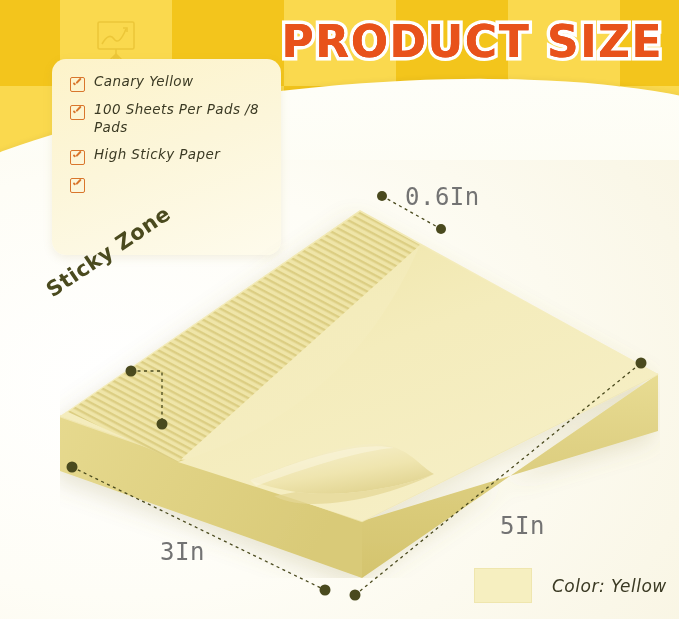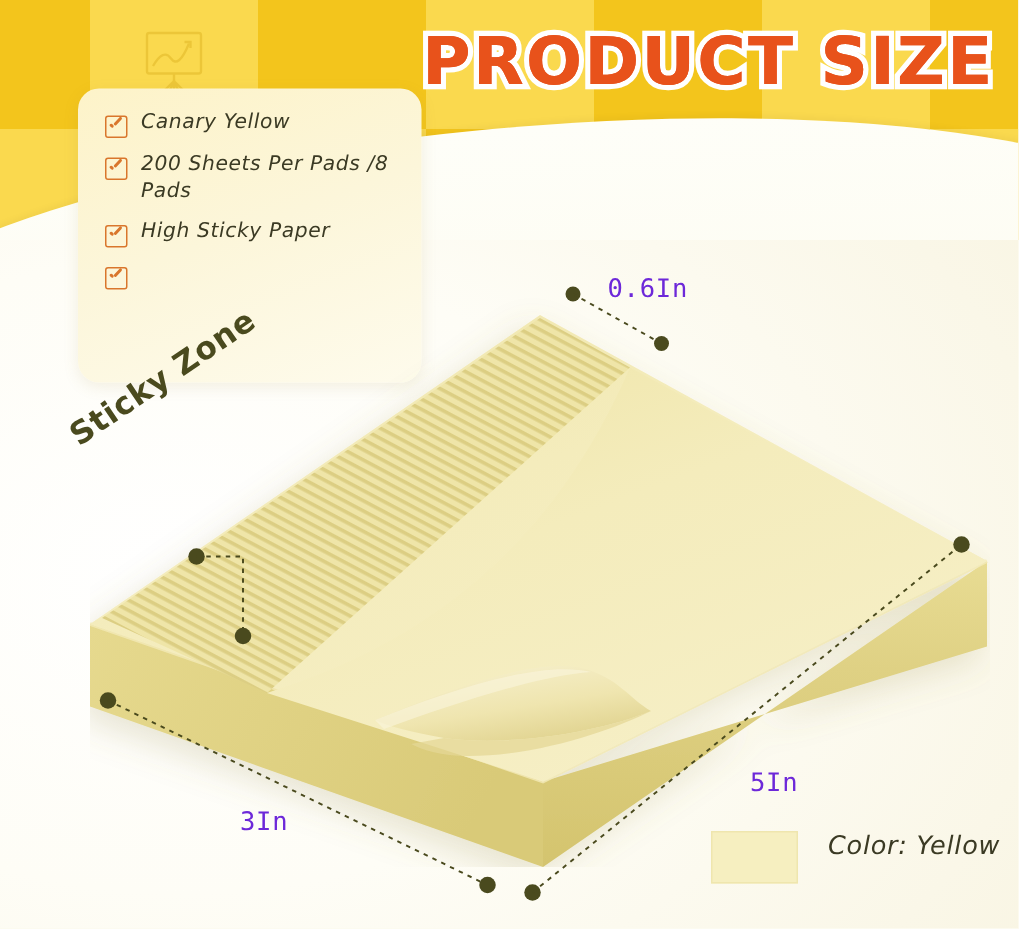--- a/index.html
+++ b/index.html
@@ -64,31 +64,31 @@
     background:#D9762C;transform:rotate(-47deg);border-radius:1px;}
   .feat-label{font-family:"DejaVu Sans", sans-serif;font-size:13.5px;color:#3B3A24;
     line-height:1.32;letter-spacing:.4px;font-style:italic;}
 
   
   .pad{position:absolute;left:60px;top:188px;width:600px;height:390px;}
   .pad svg{display:block;}
 
   
   .ann{position:absolute;font-family:"DejaVu Sans Mono", monospace;
-    font-size:17px;color:#6d28d9;letter-spacing:.5px;white-space:nowrap;}
+    font-size:24px;color:#737373;letter-spacing:.5px;white-space:nowrap;}
   .ann-06{left:405px;top:183px;}
   .ann-5{left:500px;top:512px;}
   .ann-3{left:160px;top:538px;text-align:center;}
   .ann-sticky{left:42px;top:282px;font-family:"DejaVu Sans", sans-serif;font-size:21px;
     font-weight:600;color:#4A4A1E;transform:rotate(-34deg);transform-origin:left top;}
 
   .leader{position:absolute;left:0;top:0;width:679px;height:619px;pointer-events:none;}
 
   
-  .legend{position:absolute;left:474px;top:554px;display:flex;}
+  .legend{position:absolute;left:474px;top:568px;display:flex;align-items:center;}
   .swatch{width:56px;height:33px;background:#F6EFC0;border:1px solid #EFE6AE;}
   .legend-label{margin-left:20px;font-family:"DejaVu Sans", sans-serif;font-size:17px;
     color:#3B3A24;letter-spacing:.5px;font-style:italic;white-space:nowrap;}
 </style>
 <style>
   .header-base{background:#F3C51C;}
   .sq{background:#FAD94E;}
   .title,.title-fill{color:#E8521B;}
   .cbox{border-color:#D9762C;}
   .cbox:before,.cbox:after{background:#D9762C;}
@@ -138,21 +138,21 @@
   <div class="title-fill">PRODUCT SIZE</div>
 
   <div class="card">
     <div class="feat-list">
       <div class="feat">
         <span class="cbox"></span>
         <span class="feat-label">Canary Yellow</span>
       </div>
       <div class="feat">
         <span class="cbox"></span>
-        <span class="feat-label">200 Sheets Per Pads /8 Pads</span>
+        <span class="feat-label">100 Sheets Per Pads /8 Pads</span>
       </div>
       <div class="feat">
         <span class="cbox"></span>
         <span class="feat-label">High Sticky Paper</span>
       </div>
       <div class="feat">
         <span class="cbox"></span>
       </div>
     </div>
   </div>

